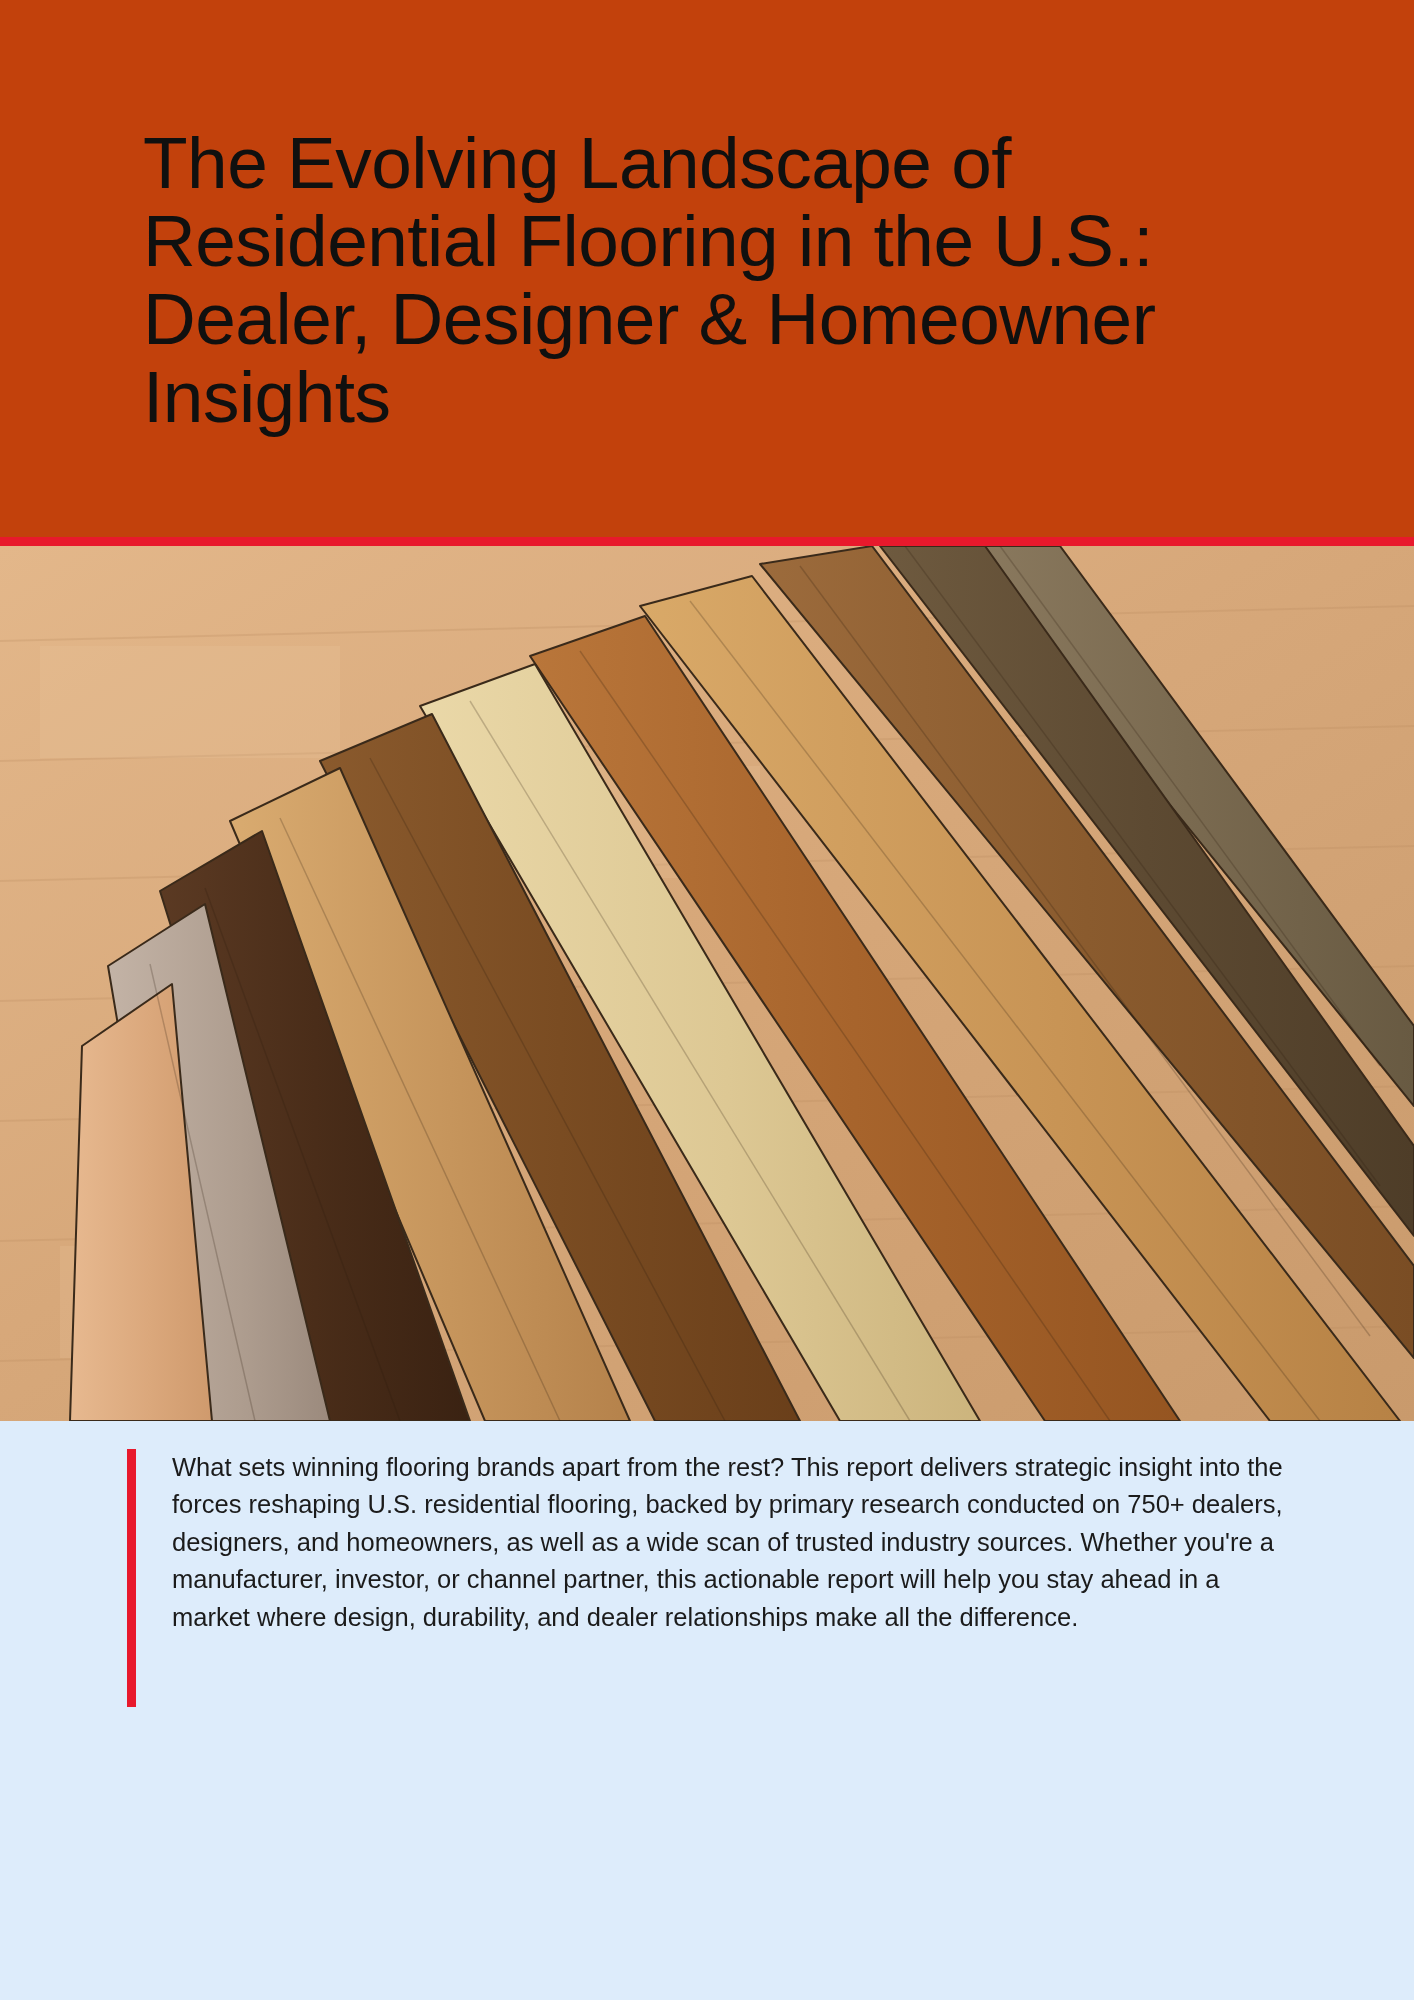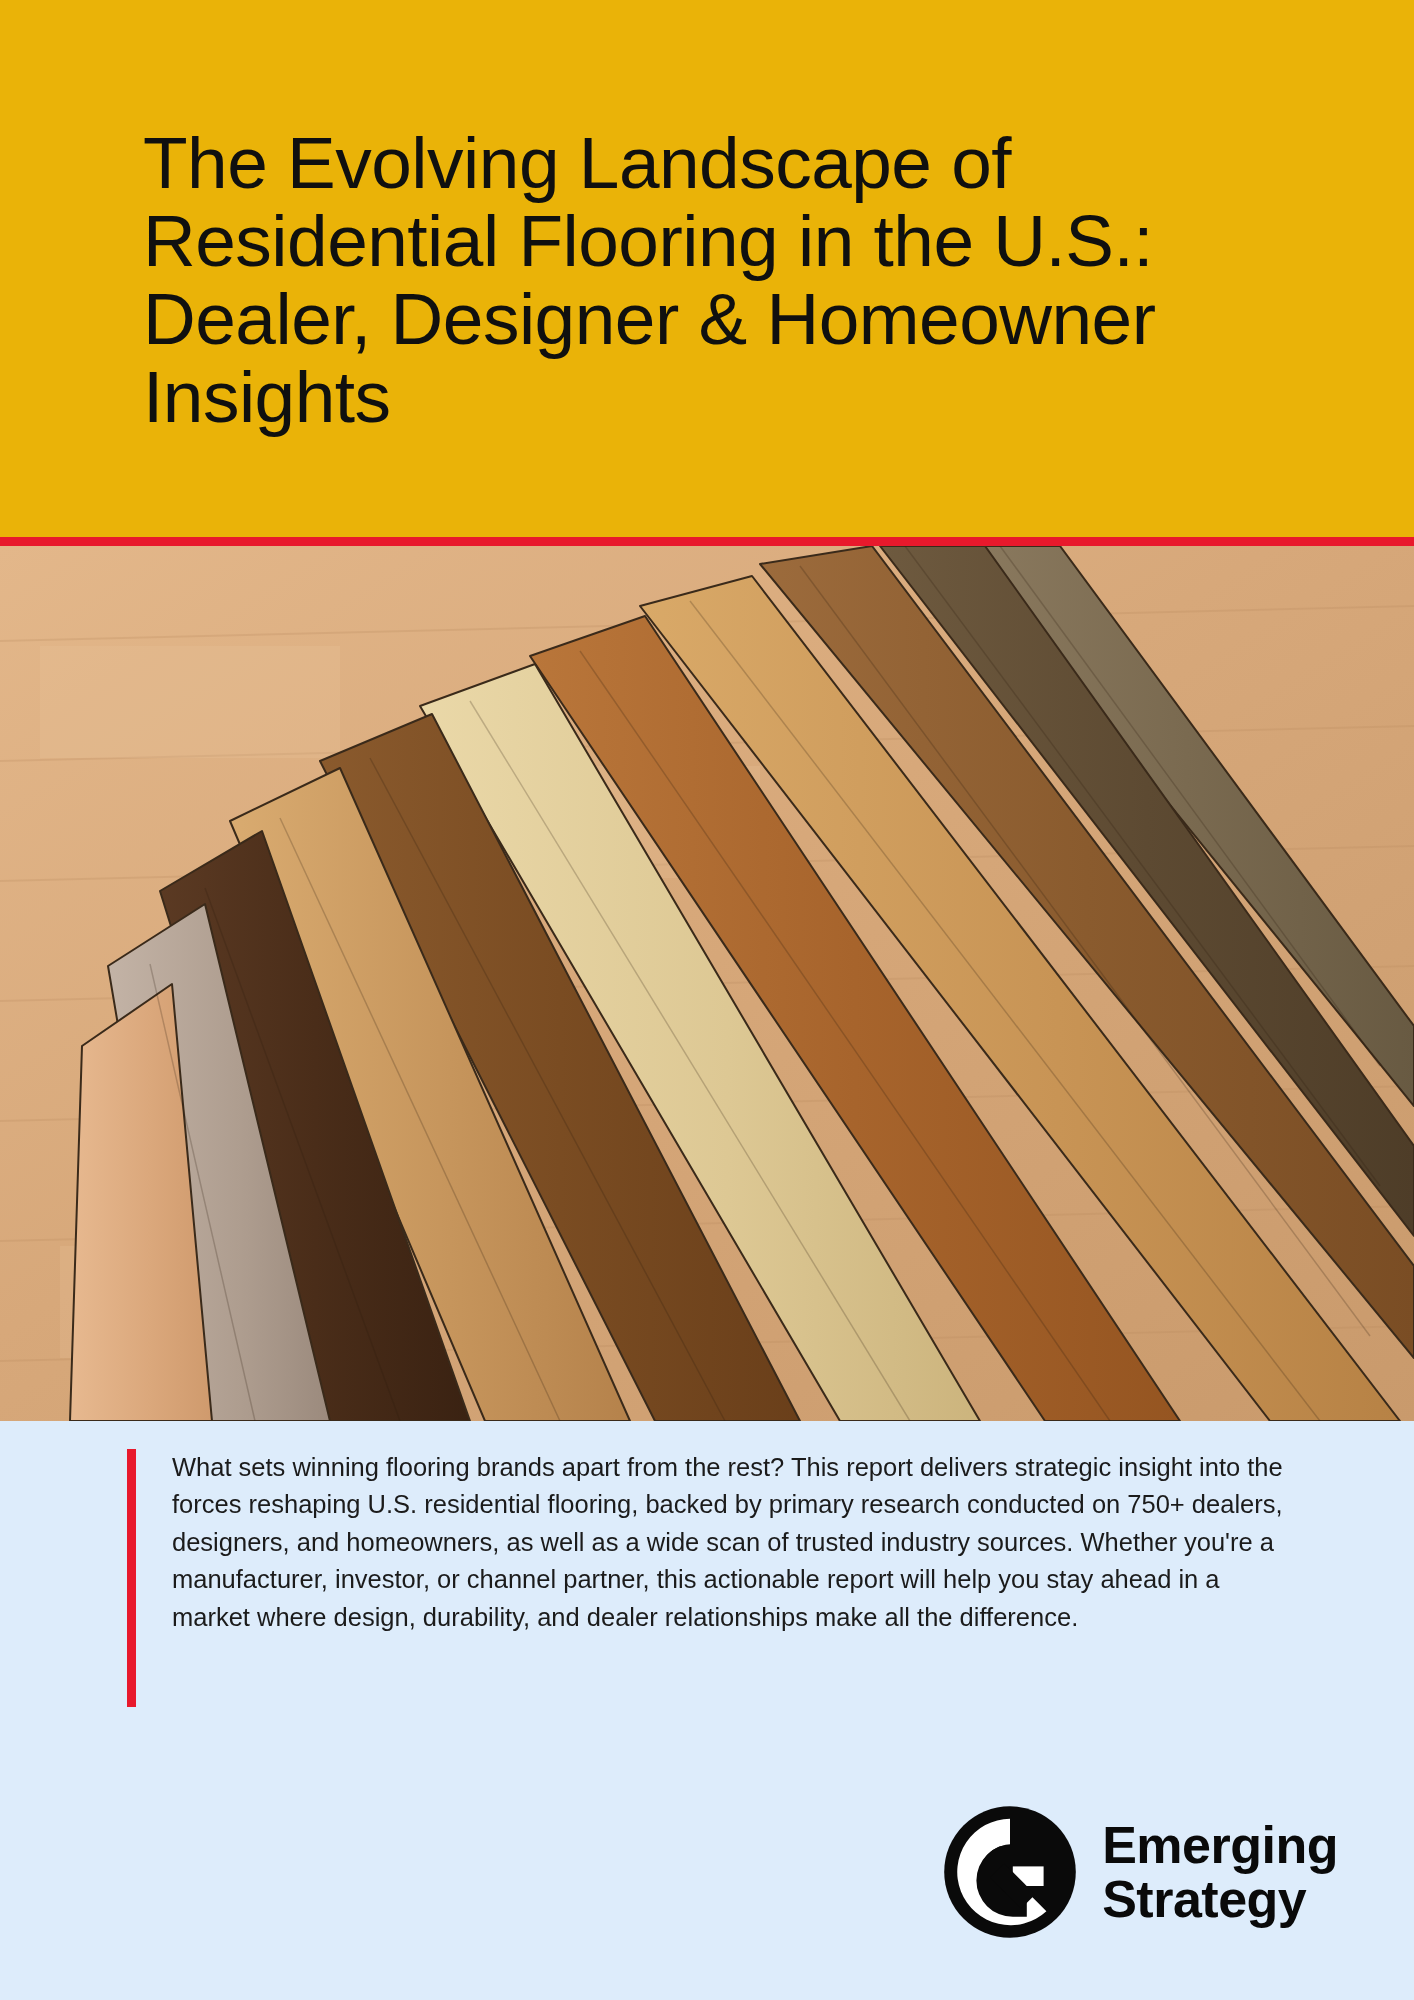--- a/index.html
+++ b/index.html
@@ -18,21 +18,21 @@
     background: #ddecfb;
     overflow: hidden;
   }
 
   
   .title-area {
     position: absolute;
     left: 0; top: 0;
     width: 1414px;
     height: 538px;
-    background: #eab308;
+    background: #c2410c;
   }
 
   .title {
     position: absolute;
     left: 143px;
     top: 124px;
     width: 1140px;
     font-size: 73px;
     line-height: 1.07;
     font-weight: 400;
@@ -227,27 +227,14 @@
         <path d="M150,418 L255,875"></path>
       </g>
     </svg>
   </div>
 
   <div class="summary-wrap">
     <div class="summary-bar"></div>
     <p class="summary-text">What sets winning flooring brands apart from the rest? This report delivers strategic insight into the forces reshaping U.S. residential flooring, backed by primary research conducted on 750+ dealers, designers, and homeowners, as well as a wide scan of trusted industry sources. Whether you're a manufacturer, investor, or channel partner, this actionable report will help you stay ahead in a market where design, durability, and dealer relationships make all the difference.</p>
   </div>
 
-  <div class="logo">
-    <svg class="logo-mark" viewBox="0 0 100 100">
-      <circle cx="50" cy="50" r="47" fill="#0a0a0a"></circle>
-      <path d="M50 12 a38 38 0 1 0 26 66 l-13 -13 a20 20 0 1 1 -13 -34 z" fill="#ffffff"></path>
-      <path d="M52 30 h28 v16 h-28 a10 10 0 0 0 0 20 h10 v16 h-10 a26 26 0 0 1 0 -52 z" fill="#0a0a0a"></path>
-      <rect x="52" y="46" width="22" height="14" fill="#ffffff"></rect>
-      <path d="M46 44 l22 22 l-10 10 l-22 -22 z" fill="#0a0a0a"></path>
-    </svg>
-    <div class="logo-text">
-      <div>Emerging</div>
-      <div>Strategy</div>
-    </div>
-  </div>
 
 </div>
 
 </body></html>

